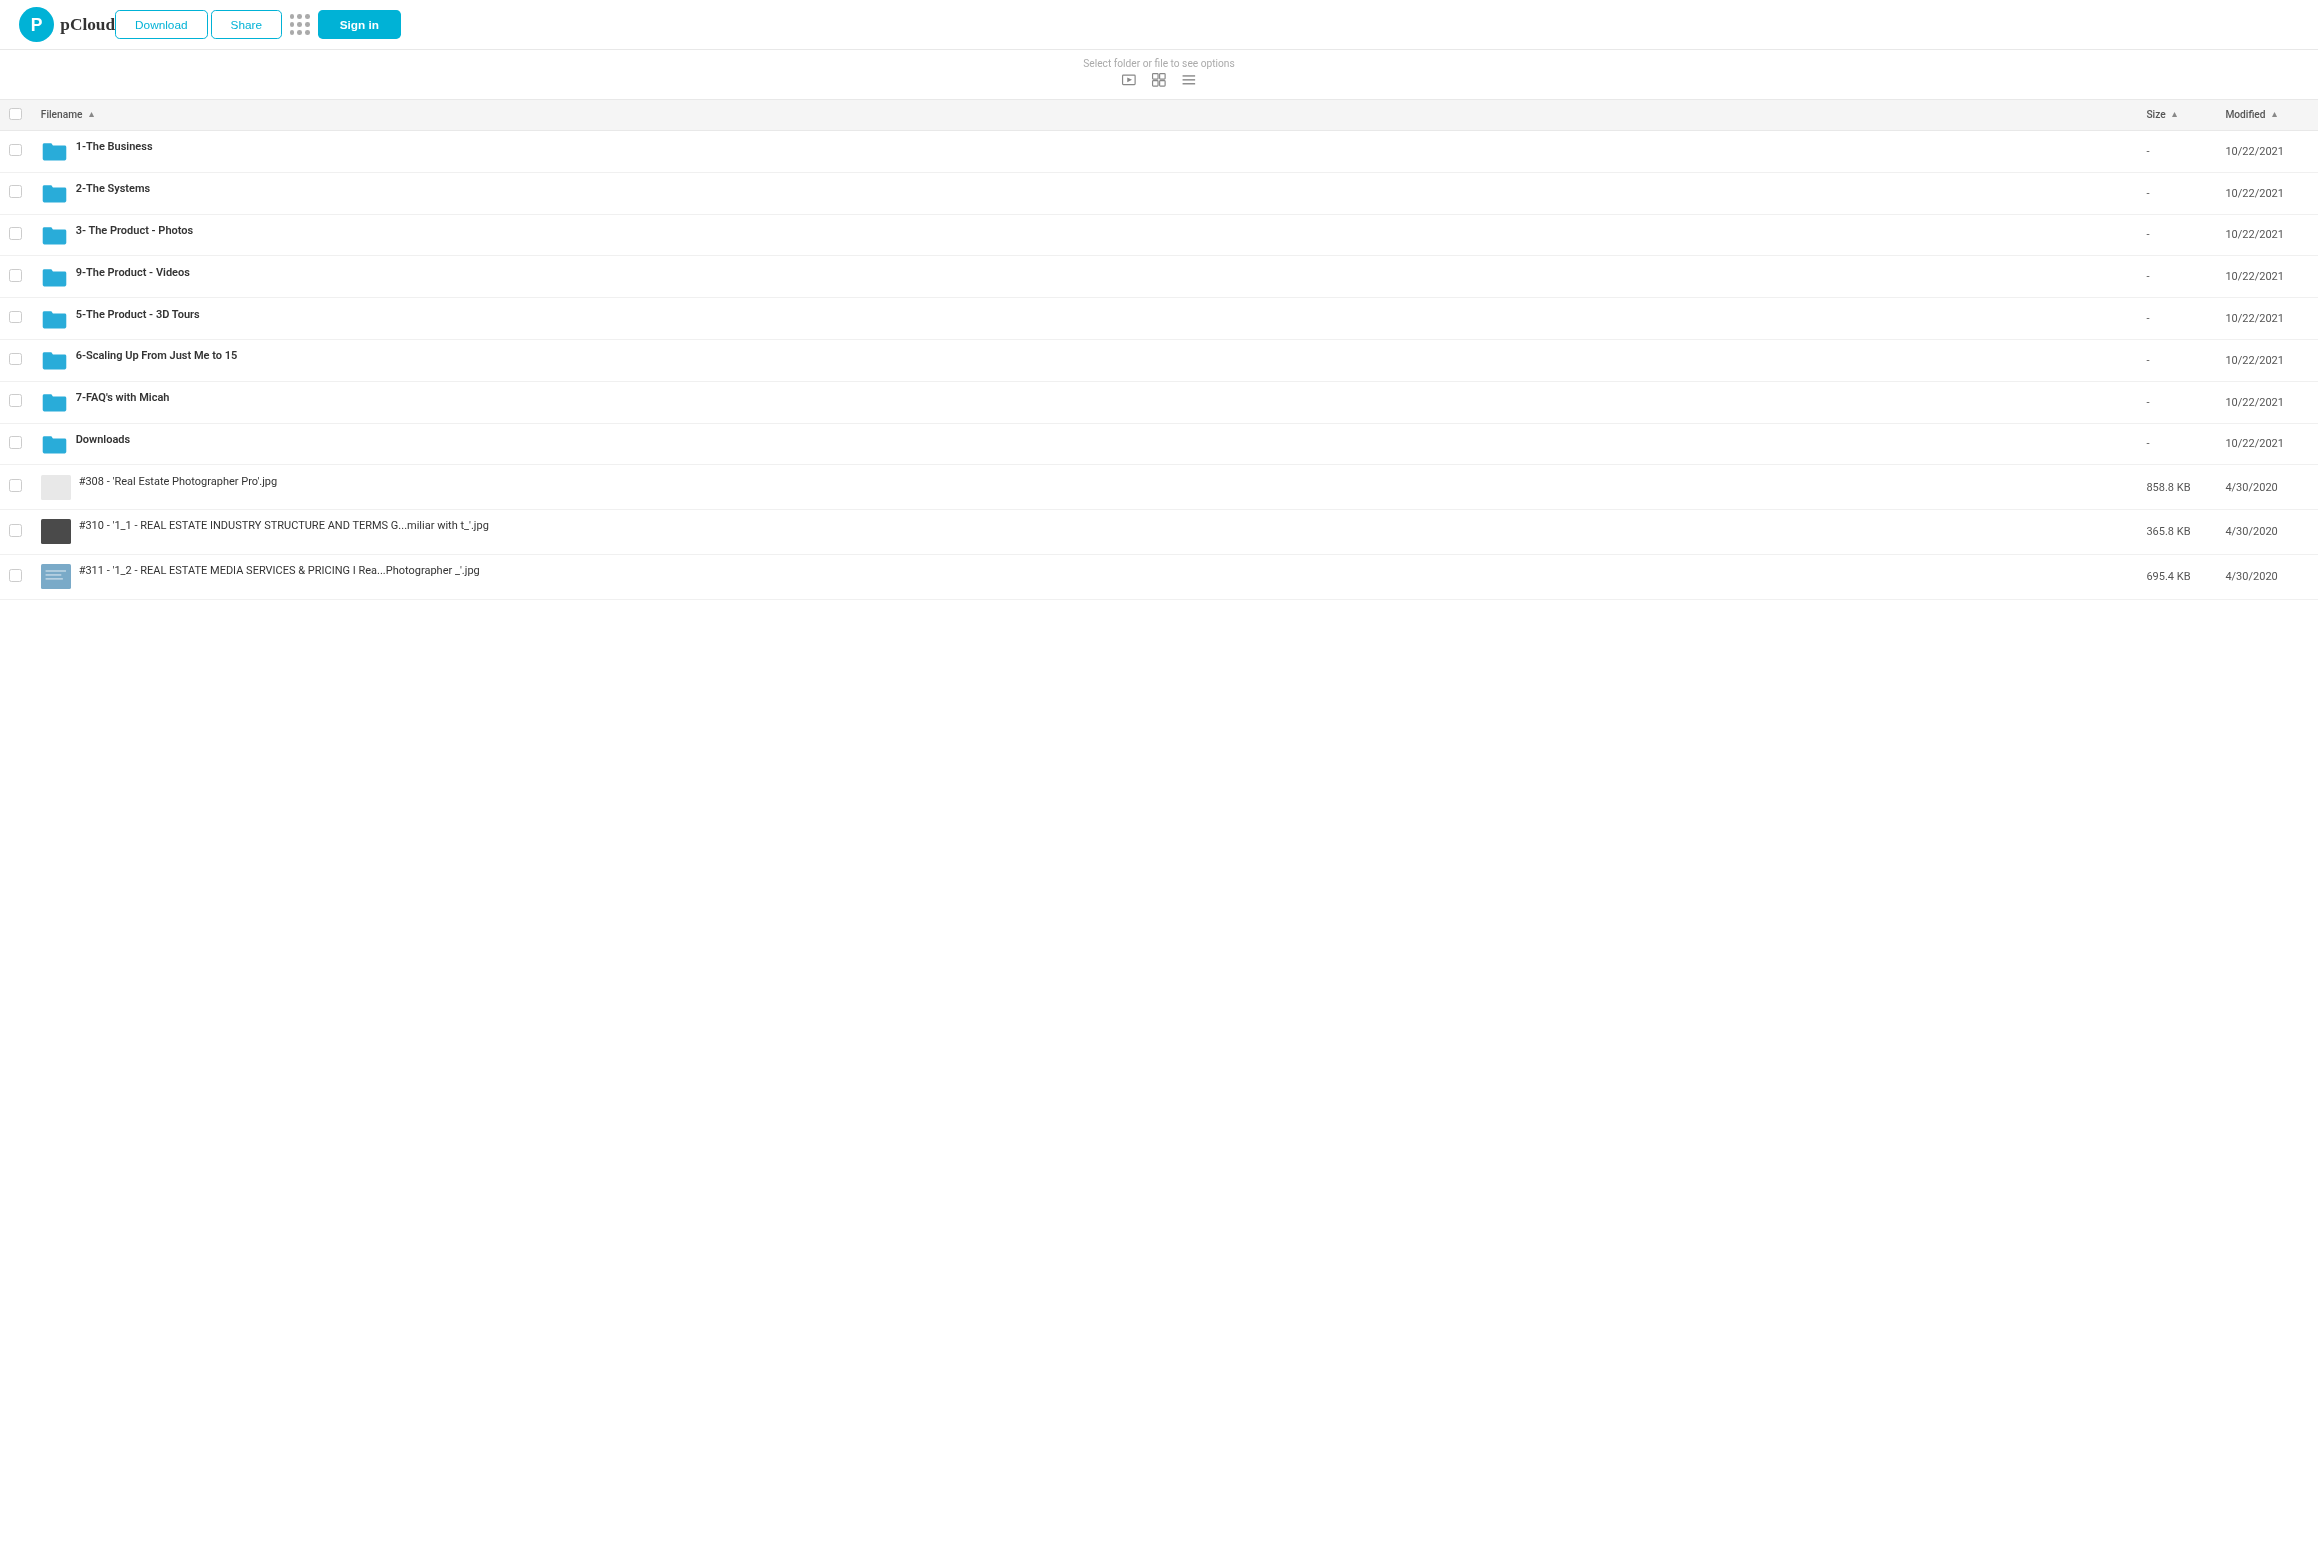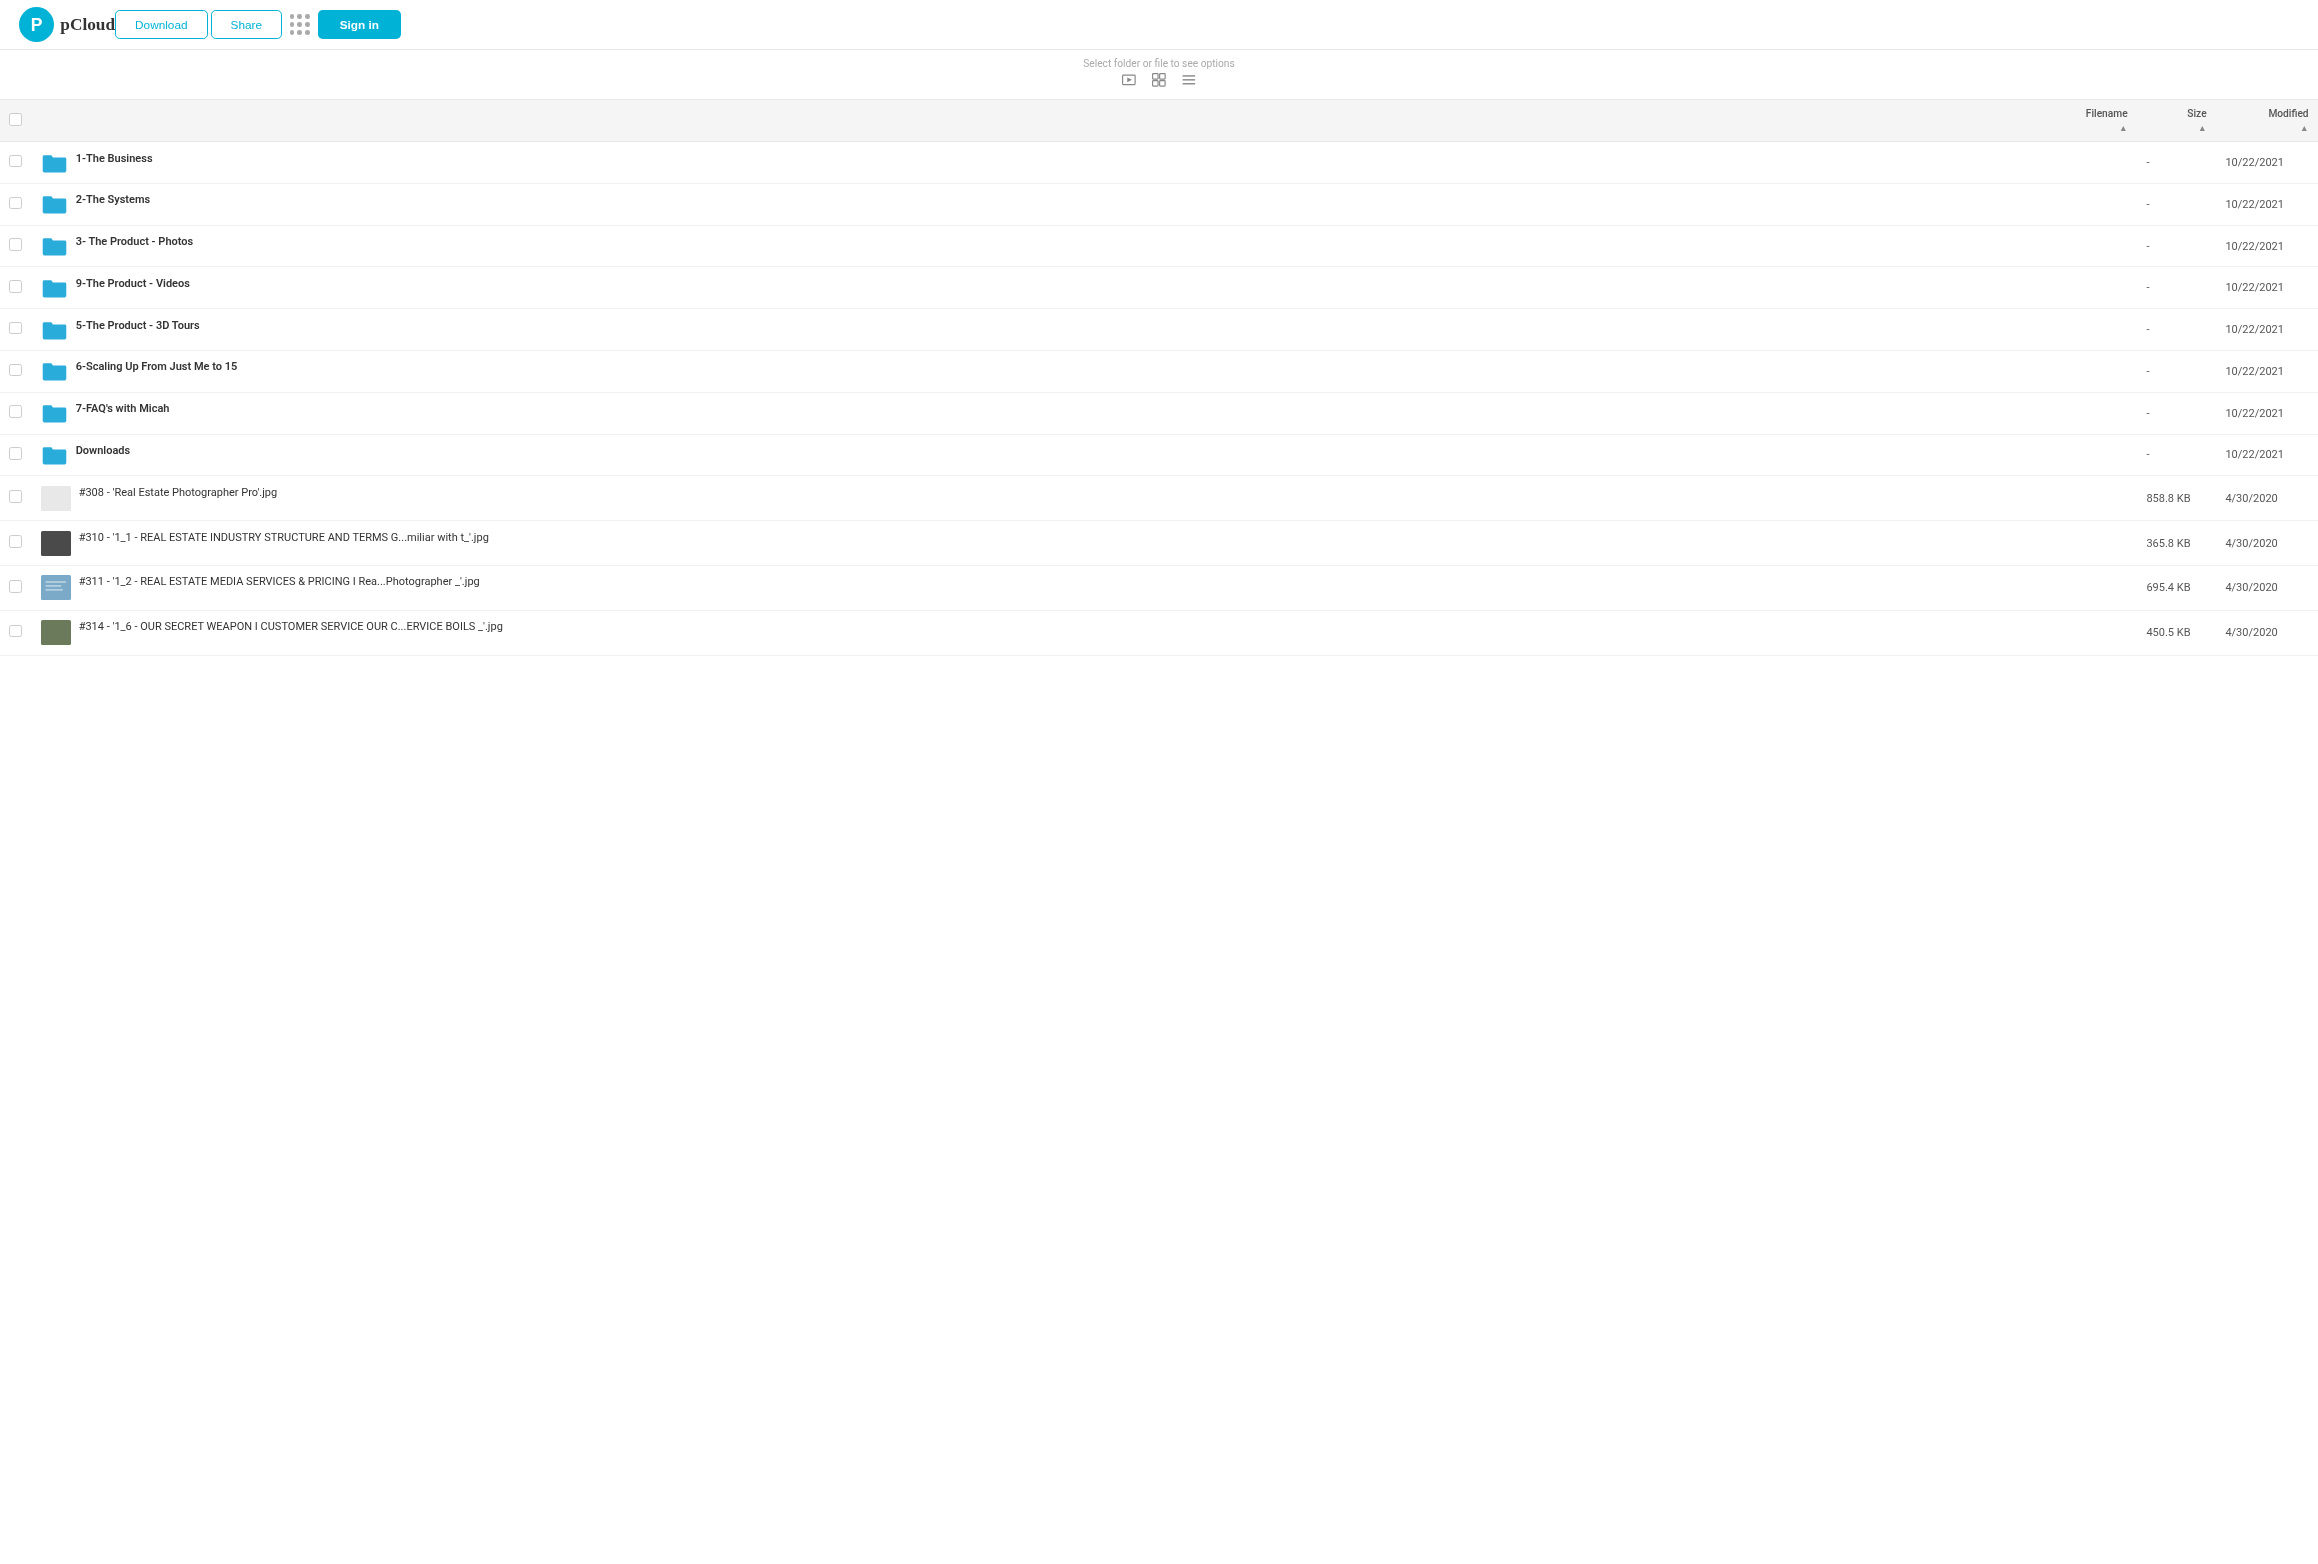--- a/index.html
+++ b/index.html
@@ -121,23 +121,22 @@
       font-weight: 500;
       font-size: 10.2px;
       color: #555;
       white-space: nowrap;
     }
     .file-table thead th.col-filename { width: 100%; }
     .file-table thead th.col-size { min-width: 79px; }
     .file-table thead th.col-modified { min-width: 102px; }
     .th-inner {
       display: flex;
-      align-items: flex-end;
+      align-items: flex-start;
       gap: 4.7px;
-      flex-direction: column;
     }
     .sort-arrow { font-size: 8.7px; color: #888; }
     .file-table tbody tr {
       border-bottom: 0.8px solid #f0f0f0;
     }
     .file-table tbody td {
       padding: 9.4px 9.4px;
       vertical-align: middle;
       font-size: 11px;
       color: #333;
@@ -413,26 +412,15 @@
                 <rect x="2" y="9" width="20" height="2" fill="rgba(255,255,255,0.5)"></rect>
                 <rect x="2" y="14" width="22" height="2" fill="rgba(255,255,255,0.5)"></rect>
               </svg>
             </div>
             <span class="filename-text">#311 - '1_2 - REAL ESTATE MEDIA SERVICES &amp; PRICING I Rea...Photographer _'.jpg</span>
           </div>
         </td>
         <td class="col-size">695.4 KB</td>
         <td class="col-modified">4/30/2020</td>
       </tr>
-      <tr>
-        <td class="check-cell"><span class="checkbox"></span></td>
-        <td>
-          <div class="row-left">
-            <div class="thumb" style="background: rgb(106, 122, 90);"></div>
-            <span class="filename-text">#314 - '1_6 - OUR SECRET WEAPON I CUSTOMER SERVICE OUR C...ERVICE BOILS _'.jpg</span>
-          </div>
-        </td>
-        <td class="col-size">450.5 KB</td>
-        <td class="col-modified">4/30/2020</td>
-      </tr>
     </tbody>
 </table>
 
 
 </body></html>

